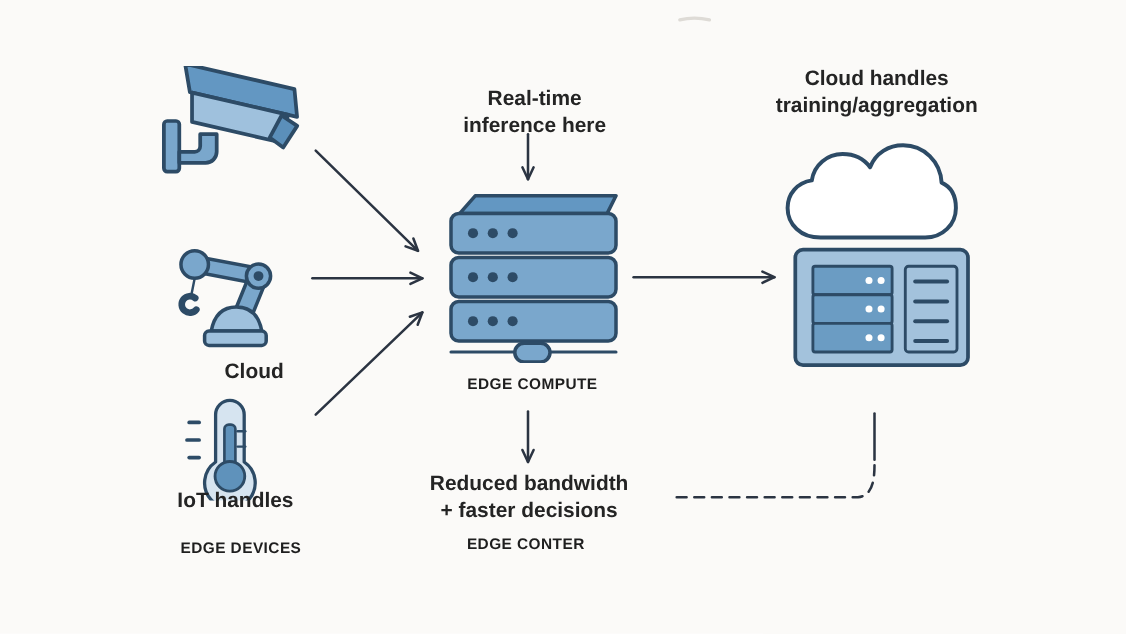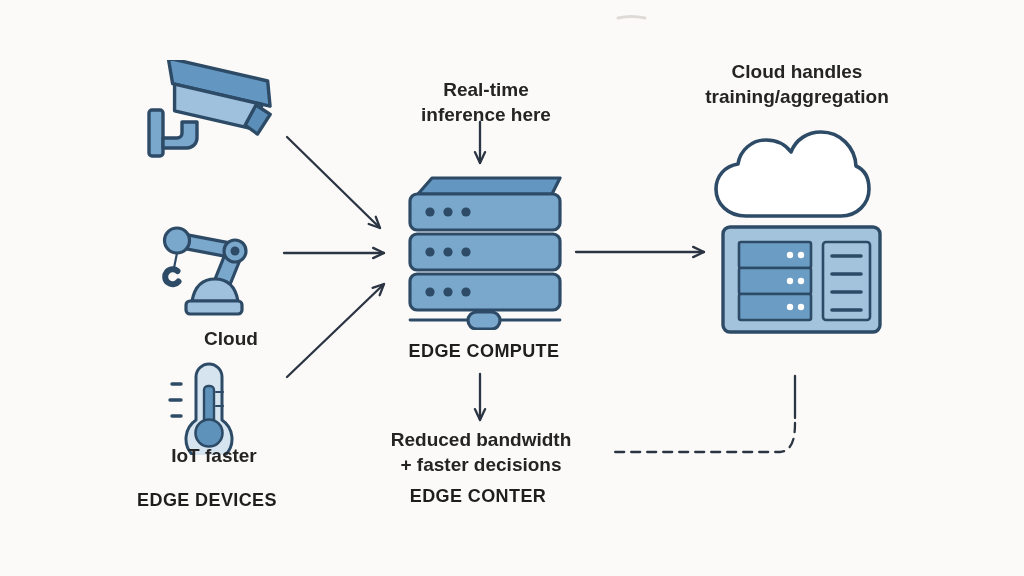--- a/index.html
+++ b/index.html
@@ -17,21 +17,21 @@
     text-align:center;
     font-size:19px;
     font-weight:600;
     line-height:1.32;
     color:#242424;
     transform:translateX(-50%);
   }
   .title{
     white-space:pre-line;
     text-align:center;
-    font-size:18px;
+    font-size:14px;
     font-weight:bold;
     letter-spacing:0.4px;
     color:#1e1e1e;
     transform:translateX(-50%);
   }
   svg{display:block;}
 </style>
 </head>
 <body>
 
@@ -114,23 +114,23 @@
     <path d="M6,56 h9" stroke-width="3.4"></path>
 
     <path d="M30,60 L30,17 A13,13 0 0 1 56,17 L56,60 A23,23 0 1 1 30,60 Z" fill="#d6e4f0"></path>
 
     <path d="M50,32 h7" stroke-width="2.2"></path>
     <path d="M50,46 h7" stroke-width="2.2"></path>
 
     <rect x="38" y="26" width="10" height="38" rx="4" fill="#5f92bb" stroke-width="2.4"></rect>
     <circle cx="43" cy="73" r="13.5" fill="#5f92bb" stroke-width="2.6"></circle>
   </svg>
-  <div class="abs label" style="left:214px;top:443px;">IoT faster</div>
-
-  <div class="abs title" style="left:207px;top:490px;">EDGE DEVICES</div>
+  <div class="abs label" style="left:214px;top:443px;">IoT handles</div>
+
+  <div class="abs title" style="left:219px;top:490px;">EDGE DEVICES</div>
 
   <div class="abs label" style="left:486px;top:57px;margin-top:20px;">Real-time
 inference here</div>
 
   <svg class="abs" style="left:402px;top:170px;" width="163" height="160" viewBox="0 0 163 160" stroke="#2d4b66" stroke-width="3.2" stroke-linejoin="round" stroke-linecap="round">
 
     <path d="M82,138 L82,148"></path>
     <path d="M8,150 L158,150" stroke-width="2.8"></path>
 
     <polygon points="16,24 150,24 158,8 30,8" fill="#6397c2"></polygon>

